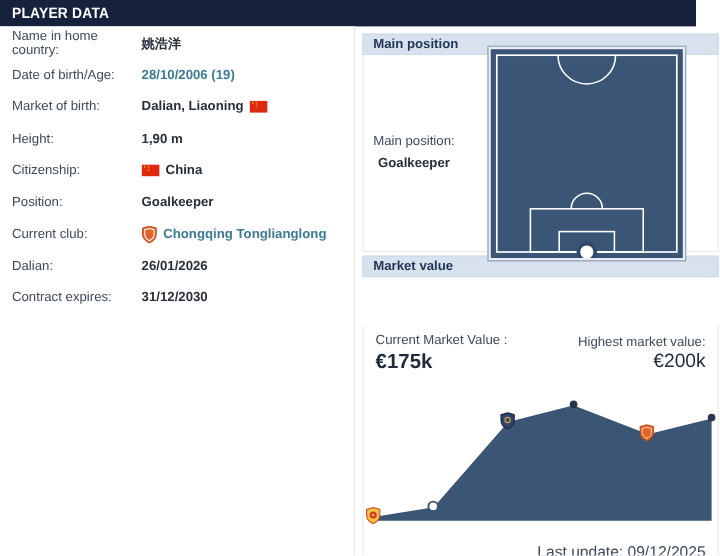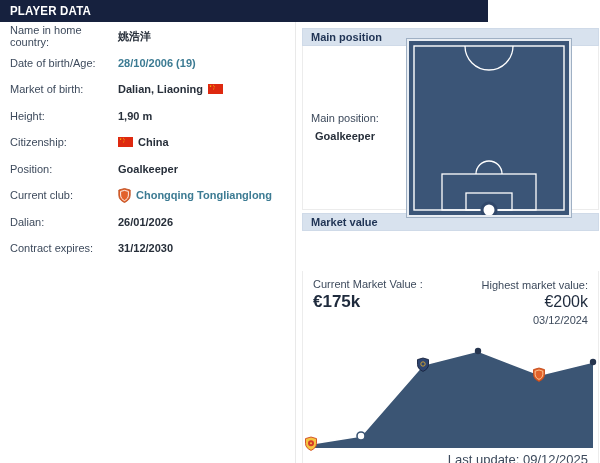--- a/index.html
+++ b/index.html
@@ -1,21 +1,21 @@
 <!DOCTYPE html>
 <html><head>
 <meta charset="utf-8">
 <style>
   * { margin:0; padding:0; box-sizing:border-box; }
   html,body { width:600px; height:463px; background:#fff; overflow:hidden;
               font-family:"Liberation Sans", sans-serif; }
   .stage { position:relative; width:600px; height:463px; background:#fff; }
 
   
-  .topbar { position:absolute; left:0; top:0; width:488px; height:22px;
+  .topbar { position:absolute; left:0; top:0; width:580px; height:22px;
             background:#16213e; color:#fff; display:flex; align-items:center;
             padding-left:10px; }
   .topbar .title { font-weight:bold; font-size:12.5px; letter-spacing:.2px;
                    transform:scaleX(.92); transform-origin:left center; }
 
   
   .left-panel { position:absolute; left:0; top:22px; width:296px; height:441px;
                 background:#fff; border-right:1px solid #e9e9e9; padding-top:1px; }
   .row { display:flex; align-items:center; height:26.5px; padding:0 10px;
          font-size:11px; color:#3d4a5c; }
@@ -161,21 +161,20 @@
     </div>
     <div class="mv-body">
       <div class="mv-head">
         <div>
           <div class="mv-cur-label">Current Market Value :</div>
           <div class="mv-cur-value">€175k</div>
         </div>
         <div class="mv-high">
           <div>Highest market value:</div>
           <div class="mv-high-value">€200k</div>
-          <div>03/12/2024</div>
         </div>
       </div>
 
       <svg class="mv-chart" width="295" height="122" viewBox="0 0 295 122">
         <path d="M8,113 L58,105 L120,34 L175,20 L237,44 L290,31 L290,117 L8,117 Z" fill="#3b5574"></path>
         <path d="M8,113 L58,105 L120,34 L175,20 L237,44 L290,31" fill="none" stroke="#ffffff" stroke-width="1.6"></path>
         <circle cx="58" cy="105" r="4" fill="#ffffff" stroke="#3b5574" stroke-width="1.6"></circle>
         <circle cx="175" cy="20" r="3.2" fill="#26354f"></circle>
         <circle cx="290" cy="31" r="3.2" fill="#26354f"></circle>
         <g transform="translate(2,106)">

